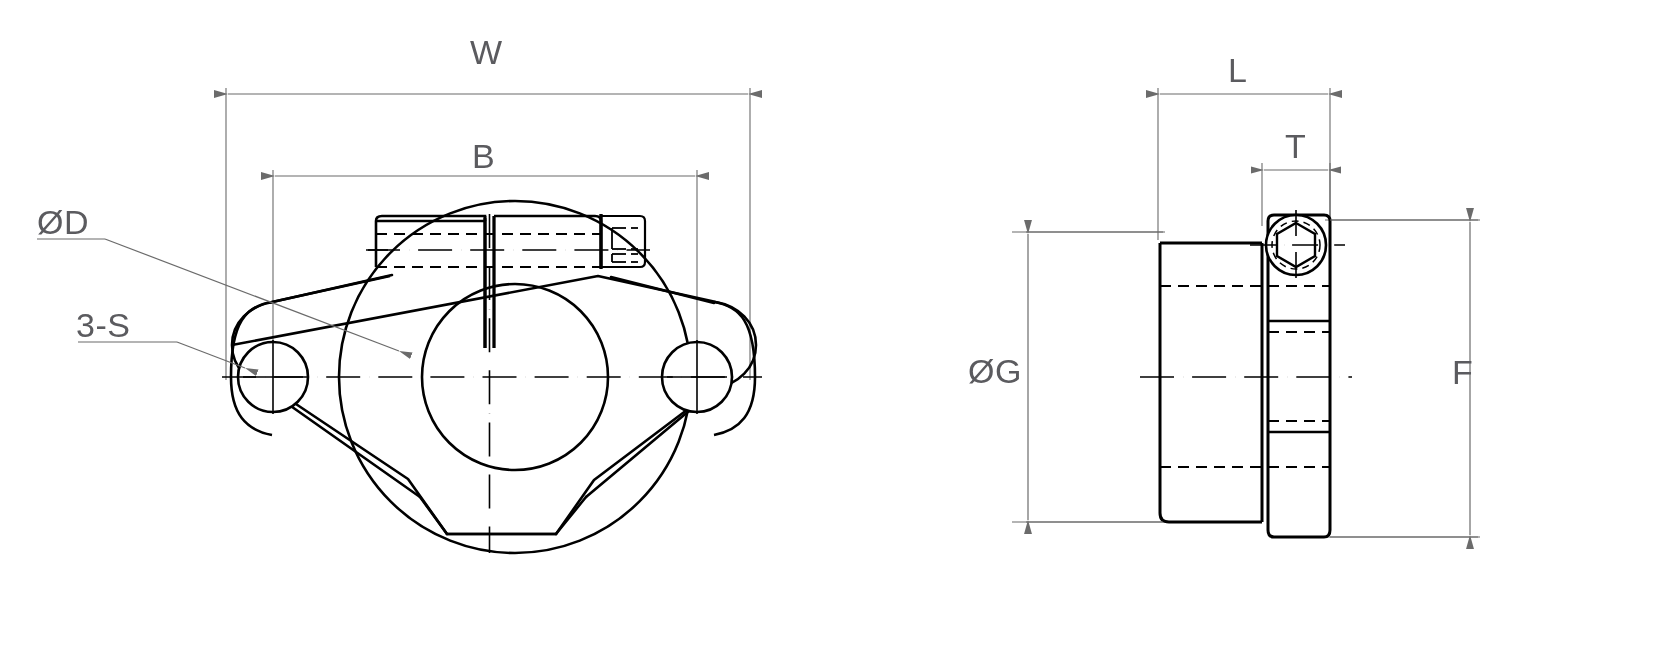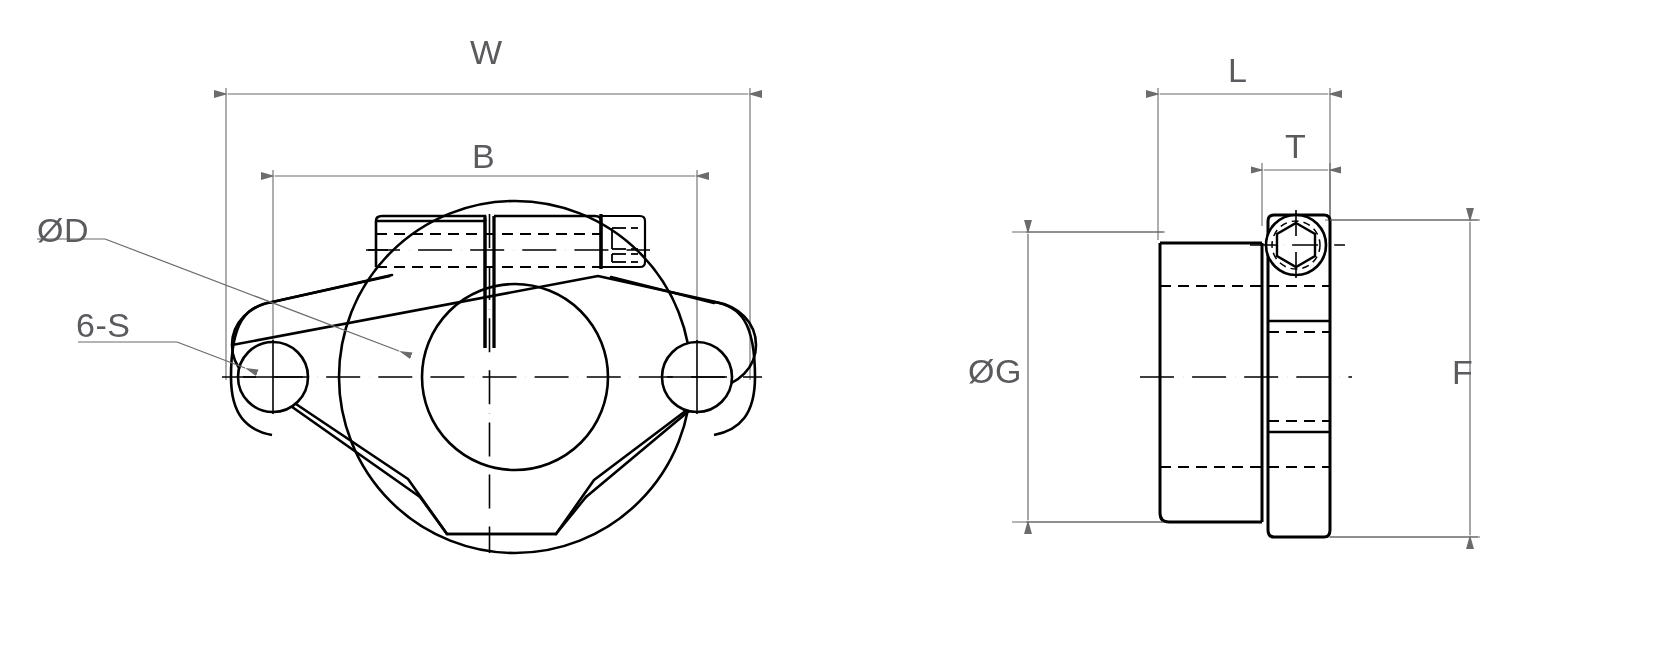--- a/index.html
+++ b/index.html
@@ -253,23 +253,23 @@
       <line x1="1026" y1="522" x2="1163" y2="522" stroke="#6b6b6b" stroke-width="1.1"></line>
 
     </g>
 
   </svg>
 
   <div class="dim-label" style="left:470px; top:35px;">W</div>
 
   <div class="dim-label" style="left:472px; top:139px;">B</div>
 
-  <div class="dim-label" style="left:37px; top:213px;">ØD</div>
-
-  <div class="dim-label" style="left:76px; top:308px;">6-S</div>
+  <div class="dim-label" style="left:37px; top:205px;">ØD</div>
+
+  <div class="dim-label" style="left:76px; top:308px;">3-S</div>
 
   <div class="dim-label" style="left:1228px; top:53px;">L</div>
 
   <div class="dim-label" style="left:1285px; top:129px;">T</div>
 
   <div class="dim-label" style="left:968px; top:354px;">ØG</div>
 
   <div class="dim-label" style="left:1452px; top:355px;">F</div>
 
 </div>

